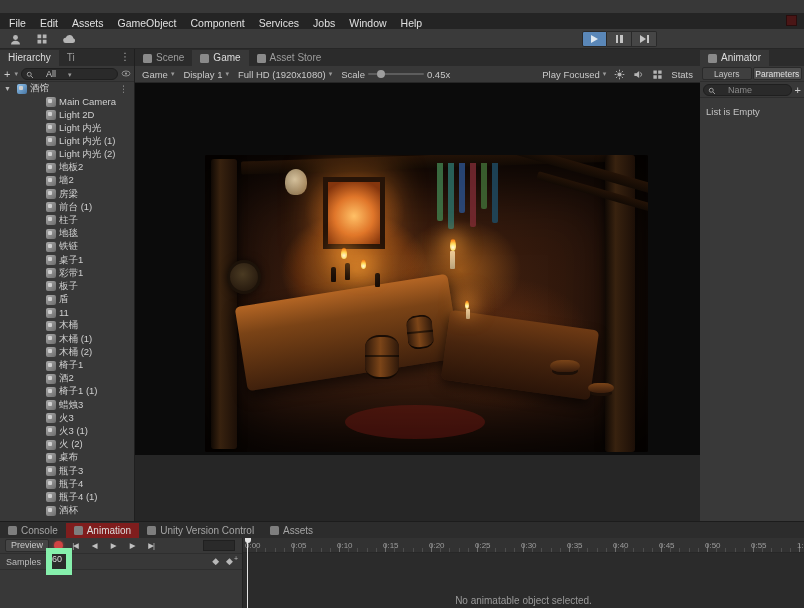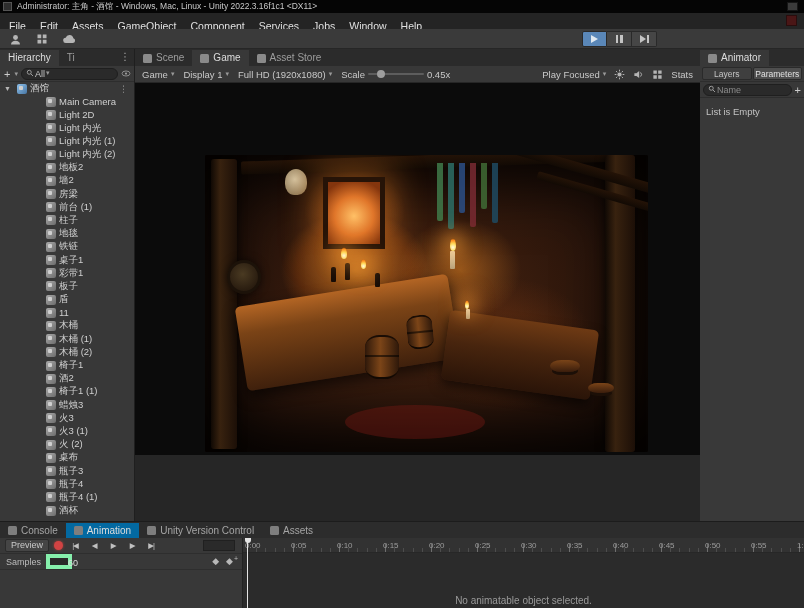--- a/index.html
+++ b/index.html
@@ -6,21 +6,21 @@
   html,body{background:#111}
   body{font-family:"Liberation Sans",sans-serif;-webkit-font-smoothing:antialiased}
   .window{position:relative;width:804px;height:608px;background:#383838;overflow:hidden;color:#ccc;font-size:10px;cursor:default}
 
   
   .titlebar{position:absolute;left:0;top:0;width:804px;height:13px;background:#050505;color:#c9c9c9;font-size:8.5px;line-height:13px;padding-left:17px;white-space:nowrap;overflow:hidden}
   .app-ico{position:absolute;left:3px;top:2px;width:9px;height:9px;background:#2e2e2e;border:1px solid #555}
   .tb-right-ico{position:absolute;right:6px;top:2px;width:11px;height:9px;background:#3a3a3a;border:1px solid #161616}
 
   
-  .menubar{position:absolute;left:0;top:13px;width:804px;height:28px;background:#242424;border-bottom:1px solid #ef4444;display:flex;align-items:center;padding-left:2px}
+  .menubar{position:absolute;left:0;top:13px;width:804px;height:28px;background:#242424;border-bottom:7px solid #ef4444;display:flex;align-items:center;padding-left:2px}
   .menu-items{display:flex}
   .menu-item{padding:0 7px;font-size:10.5px;color:#e0e0e0;line-height:15px}
   .rec-sq{position:absolute;right:7px;top:2px;width:11px;height:11px;background:#4a1616;border:1px solid #2a0d0d}
 
   
   .toolbar{position:absolute;left:0;top:29px;width:804px;height:20px;background:#3a3a3a;border-bottom:1px solid #262626}
   .tb-left{position:absolute;left:6px;top:2px;height:16px;display:flex;align-items:center;gap:9px}
   .icon-btn{display:flex;align-items:center;justify-content:center;width:18px;height:15px}
   .icon-btn svg{fill:#b5b5b5}
   .playset{position:absolute;left:582px;top:2px;display:flex}
@@ -42,21 +42,21 @@
   .tab{height:16px;line-height:16px;padding:0 8px;font-size:10px;color:#9d9d9d;background:#2b2b2b;display:flex;align-items:center;gap:4px;white-space:nowrap}
   .tab.active{background:#383838;color:#ddd}
   .tab-ico{width:9px;height:9px;background:#8a8a8a;border-radius:1.5px;flex:0 0 9px}
   .more-ico{position:absolute;right:4px;top:3px;color:#aaa;font-size:10px;line-height:10px}
 
   
   .hierarchy{position:absolute;left:0;top:0;width:135px;height:472px;background:#383838;border-right:1px solid #1f1f1f}
   .hier-tools{height:16px;display:flex;align-items:center;padding:0 3px;gap:3px;border-bottom:1px solid #2d2d2d}
   .hplus{color:#ccc;font-size:11px;line-height:12px;padding:0 1px}
   .caret-sm{color:#9a9a9a;font-size:7px}
-  .searchbox{flex:1;height:12px;background:#2a2a2a;border:1px solid #1f1f1f;border-radius:6px;display:flex;align-items:flex-start;padding:0 4px;gap:1px;color:#c4c4c4;font-size:9px;overflow:hidden}
+  .searchbox{flex:1;height:12px;background:#2a2a2a;border:1px solid #1f1f1f;border-radius:6px;display:flex;align-items:flex-end;padding:0 4px;gap:12px;color:#c4c4c4;font-size:9px;overflow:hidden}
   .searchbox svg{flex:0 0 auto}
   .tree{position:absolute;left:0;top:33px;right:0;bottom:0;overflow:hidden}
   .tree-row{height:13.2px;display:flex;align-items:center;padding-left:46px;gap:3px;color:#d0d0d0;font-size:9.5px;white-space:nowrap;overflow:hidden}
   .tree-row.root{padding-left:4px}
   .caret-row{font-size:7px;color:#b5b5b5;width:10px}
   .obj-icon{width:10px;height:10px;flex:0 0 10px;background:linear-gradient(135deg,#a9a9a9,#6c6c6c);border-radius:2px;position:relative}
   .obj-icon:after{content:"";position:absolute;left:2px;top:2px;width:4px;height:4px;background:#cfcfcf;border-radius:1px}
   .obj-icon.prefab{background:linear-gradient(135deg,#8fc1ea,#4775a3)}
   .row-more{margin-left:auto;padding-right:6px;color:#9a9a9a;font-size:9px}
 
@@ -106,53 +106,48 @@
   .anim-search-row{height:16px;display:flex;align-items:center;gap:3px;padding:0 3px;border-bottom:1px solid #2d2d2d}
   .anim-search-row .plus-btn{color:#ccc;font-size:11px;line-height:12px}
   .placeholder{color:#8b8b8b}
   .list-area{position:absolute;left:0;top:49px;right:0;bottom:0;background:#393939}
   .empty-msg{display:block;padding:8px 0 0 6px;color:#c2c2c2;font-size:9.5px}
 
   
   .bottom{position:absolute;left:0;top:521px;width:804px;height:87px;background:#383838;border-top:1px solid #1c1c1c}
   .btabs{height:16px;background:#2c2c2c;display:flex;align-items:flex-end}
   .btab{height:15px;line-height:15px;padding:0 8px;display:flex;align-items:center;gap:4px;font-size:10px;color:#a5a5a5;white-space:nowrap}
-  .btab.active{background:#0369a1;color:#ddd}
+  .btab.active{background:#7f1d1d;color:#ddd}
   .btab-ico{width:9px;height:9px;background:#7e7e7e;border-radius:1.5px}
   .anim-left{position:absolute;left:0;top:16px;width:243px;bottom:0;background:#383838;border-right:1px solid #222}
   .ctrl-row{height:16px;display:flex;align-items:center;padding:0 5px;gap:5px;border-bottom:1px solid #2e2e2e}
   .preview-btn{background:#454545;border:1px solid #2b2b2b;border-radius:2px;color:#c9c9c9;font-size:9px;line-height:11px;padding:0 5px;height:13px}
   .rec-dot{width:9px;height:9px;border-radius:50%;background:#d04343;box-shadow:0 0 3px rgba(220,70,60,.7)}
   .tr-btn{color:#c0c0c0;font-size:7.5px;letter-spacing:-1px;padding:0 2px;min-width:14px;text-align:center}
   .frame-field{width:32px;height:11px;background:#2a2a2a;border:1px solid #202020;margin-left:auto;margin-right:2px}
   .samples-row{height:16px;display:flex;align-items:center;padding:0 6px;gap:5px;border-bottom:1px solid #2e2e2e;font-size:9px;color:#bdbdbd}
-  .samples-val{width:26px;height:15px;background:#2a2a2a;border:4px solid #86efac;color:#ddd;font-size:9px;line-height:10px;padding-left:18px}
+  .samples-val{width:26px;height:27px;background:#2a2a2a;border:6px solid #86efac;color:#ddd;font-size:9px;line-height:10px;padding-left:0}
   .kf-group{margin-left:auto;display:flex;align-items:center;gap:7px;padding-right:3px}
   .kf-ico{color:#b8b8b8;font-size:9px;line-height:9px;position:relative}
   .kf-ico .plus-mini{position:absolute;right:-5px;top:-3px;font-size:7px;color:#b8b8b8;letter-spacing:0}
   .ruler{position:absolute;left:243px;top:16px;right:0;height:15px;background-color:#323232;border-bottom:1px solid #272727;overflow:hidden;
     background-image:repeating-linear-gradient(to right,#6e6e6e 0 1px,transparent 1px 46px),repeating-linear-gradient(to right,#4d4d4d 0 1px,transparent 1px 9.2px);
     background-position:4px 100%,4px 100%;background-size:100% 8px,100% 4px;background-repeat:no-repeat}
   .ruler-labels{display:flex;height:100%;align-items:center;padding-left:2px}
   .tick-label{flex:0 0 46px;font-size:8px;color:#9c9c9c;white-space:nowrap}
   .dopesheet{position:absolute;left:243px;top:31px;right:0;bottom:0;background:#2b2b2b}
   .ds-msg{position:absolute;left:0;right:0;top:42px;text-align:center;color:#9a9a9a;font-size:10px}
   .playhead{position:absolute;left:247px;top:16px;width:1px;height:71px;background:#e4e4e4;z-index:4}
   .playhead:before{content:"";position:absolute;left:-2.5px;top:0;width:6px;height:5px;background:#e4e4e4;border-radius:0 0 3px 3px}
 </style>
 </head>
 <body>
 
 <div class="window">
 
-  <div class="titlebar">
-    <span class="app-ico"></span>
-    <span>Administrator: 主角 - 酒馆 - Windows, Mac, Linux - Unity 2022.3.16f1c1 &lt;DX11&gt;</span>
-    <span class="tb-right-ico"></span>
-  </div>
 
   <div class="menubar">
     <div class="menu-items">
 
     <span class="menu-item">File</span>
         <span class="menu-item">Edit</span>
         <span class="menu-item">Assets</span>
         <span class="menu-item">GameObject</span>
         <span class="menu-item">Component</span>
         <span class="menu-item">Services</span>

